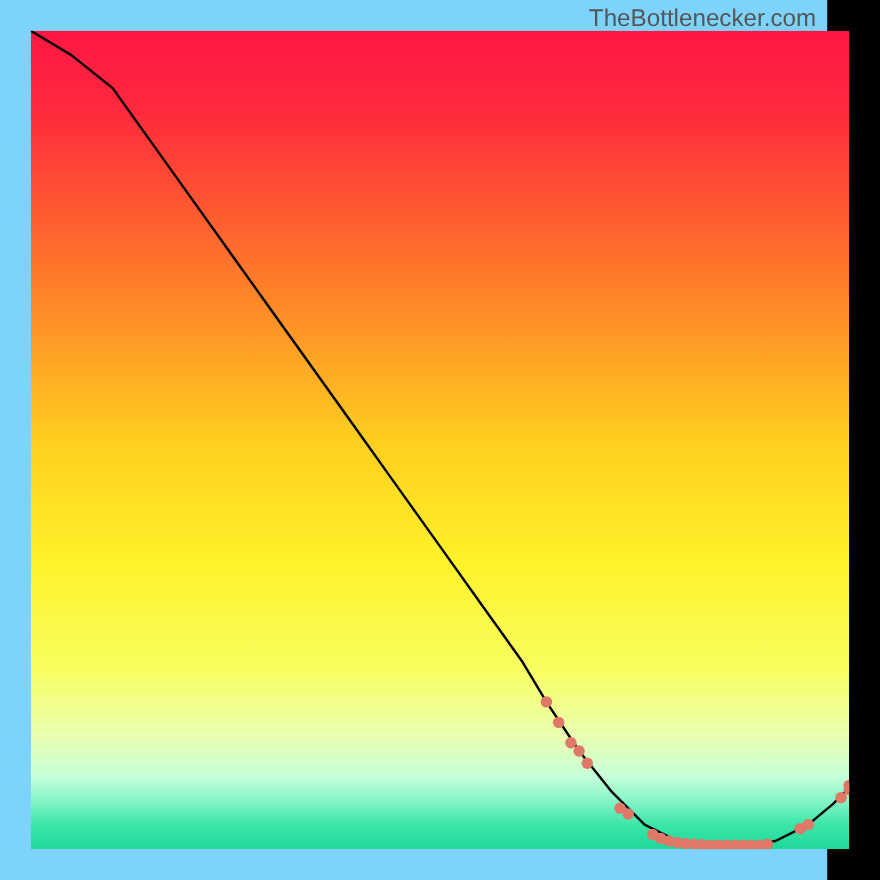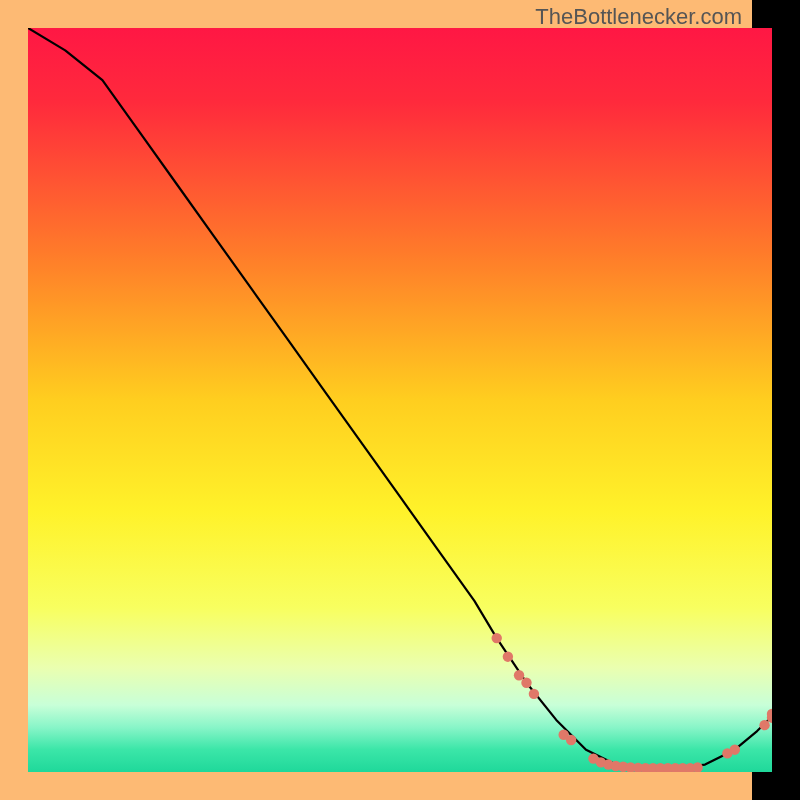--- a/index.html
+++ b/index.html
@@ -8,21 +8,21 @@
   background: #000;
   width: 800px;
   height: 800px;
   overflow: hidden;
   font-family: Arial, sans-serif;
 }
 .container {
   position: relative;
   width: 752px;
   height: 800px;
-  background: #fdba74;
+  background: #7dd3fc;
 }
 .attribution {
   position: absolute;
   top: 4px;
   right: 10px;
   color: #555;
   font-size: 22px;
   font-weight: 500;
   z-index: 10;
 }

